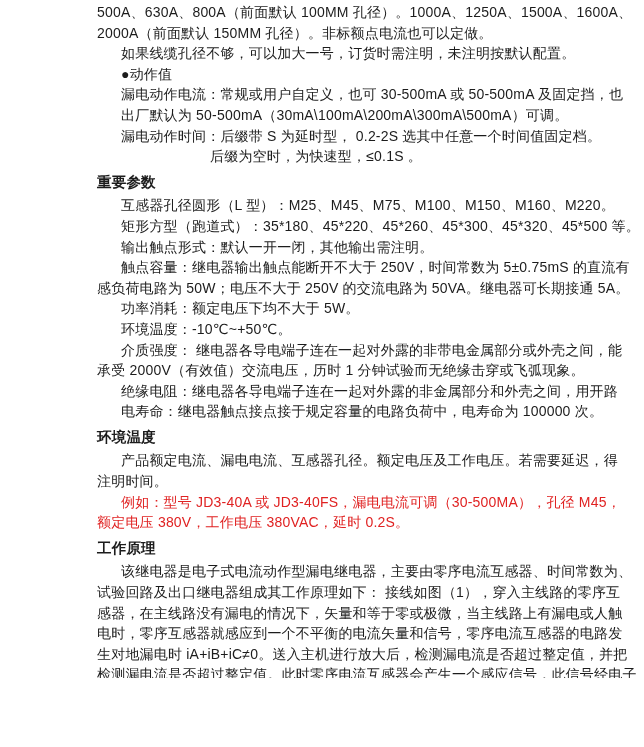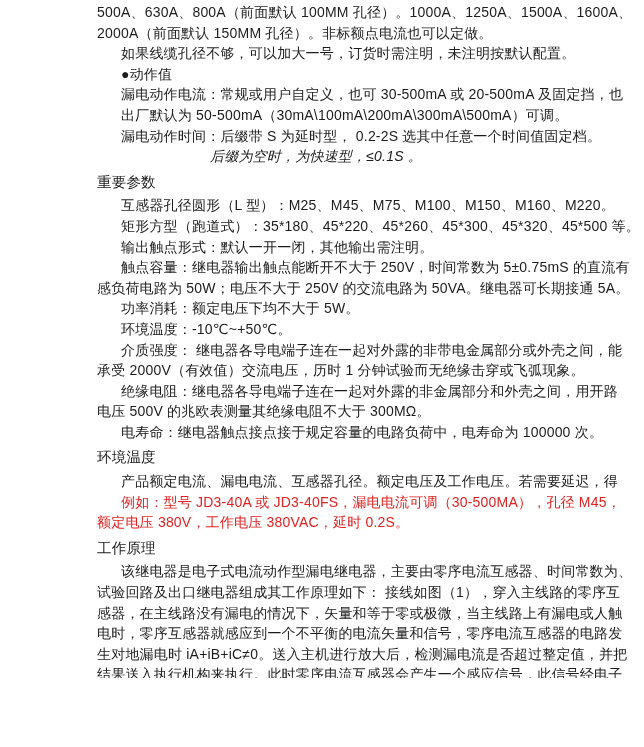--- a/index.html
+++ b/index.html
@@ -24,58 +24,58 @@
   }
   .ln {
     font-size: 14px;
     line-height: 20.6px;
     height: 20.6px;
     white-space: pre;
     margin: 0;
     letter-spacing: 0.2px;
   }
   .ind  { padding-left: 24px; }   
-  .hang { padding-left: 113px; font-style: italic; }  
+  .hang { padding-left: 113px; }  
   .head {
-    font-weight: 400;
+    font-weight: 700;
     margin-top: 5px;
     margin-bottom: 3px;
     font-size: 14.5px;
   }
   .red  { color: var(--red-color, #e02222); }
 </style>
 </head>
 <body>
 
 <div class="doc">
   <div class="ln">500A、630A、800A（前面默认 100MM 孔径）。1000A、1250A、1500A、1600A、</div>
   <div class="ln">2000A（前面默认 150MM 孔径）。非标额点电流也可以定做。</div>
   <div class="ln ind">如果线缆孔径不够，可以加大一号，订货时需注明，未注明按默认配置。</div>
   <div class="ln ind">●动作值</div>
-  <div class="ln ind">漏电动作电流：常规或用户自定义，也可 30-500mA 或 20-500mA 及固定挡，也</div>
+  <div class="ln ind">漏电动作电流：常规或用户自定义，也可 30-500mA 或 50-500mA 及固定挡，也</div>
   <div class="ln ind">出厂默认为 50-500mA（30mA\100mA\200mA\300mA\500mA）可调。</div>
   <div class="ln ind">漏电动作时间：后缀带 S 为延时型， 0.2-2S 选其中任意一个时间值固定档。</div>
   <div class="ln hang">后缀为空时，为快速型，≤0.1S 。</div>
   <h2 class="ln head">重要参数</h2>
   <div class="ln ind">互感器孔径圆形（L 型）：M25、M45、M75、M100、M150、M160、M220。</div>
   <div class="ln ind">矩形方型（跑道式）：35*180、45*220、45*260、45*300、45*320、45*500 等。</div>
   <div class="ln ind">输出触点形式：默认一开一闭，其他输出需注明。</div>
   <div class="ln ind">触点容量：继电器输出触点能断开不大于 250V，时间常数为 5±0.75mS 的直流有</div>
   <div class="ln">感负荷电路为 50W；电压不大于 250V 的交流电路为 50VA。继电器可长期接通 5A。</div>
   <div class="ln ind">功率消耗：额定电压下均不大于 5W。</div>
   <div class="ln ind">环境温度：-10℃~+50℃。</div>
   <div class="ln ind">介质强度： 继电器各导电端子连在一起对外露的非带电金属部分或外壳之间，能</div>
   <div class="ln">承受 2000V（有效值）交流电压，历时 1 分钟试验而无绝缘击穿或飞弧现象。</div>
   <div class="ln ind">绝缘电阻：继电器各导电端子连在一起对外露的非金属部分和外壳之间，用开路</div>
-  <div class="ln">电压 500V 的兆欧表测量其绝缘电阻不大于 300MΩ。</div>
   <div class="ln ind">电寿命：继电器触点接点接于规定容量的电路负荷中，电寿命为 100000 次。</div>
   <h2 class="ln head">环境温度</h2>
   <div class="ln ind">产品额定电流、漏电电流、互感器孔径。额定电压及工作电压。若需要延迟，得</div>
+  <div class="ln">注明时间。</div>
   <div class="ln ind red">例如：型号 JD3-40A 或 JD3-40FS，漏电电流可调（30-500MA），孔径 M45，</div>
   <div class="ln red">额定电压 380V，工作电压 380VAC，延时 0.2S。</div>
   <h2 class="ln head">工作原理</h2>
   <div class="ln ind">该继电器是电子式电流动作型漏电继电器，主要由零序电流互感器、时间常数为、</div>
   <div class="ln">试验回路及出口继电器组成其工作原理如下： 接线如图（1），穿入主线路的零序互</div>
   <div class="ln">感器，在主线路没有漏电的情况下，矢量和等于零或极微，当主线路上有漏电或人触</div>
   <div class="ln">电时，零序互感器就感应到一个不平衡的电流矢量和信号，零序电流互感器的电路发</div>
   <div class="ln">生对地漏电时 iA+iB+iC≠0。送入主机进行放大后，检测漏电流是否超过整定值，并把</div>
-  <div class="ln">结果送入执行机构来执行。此时零序电流互感器会产生一个感应信号，此信号经电子</div>
+  <div class="ln">检测漏电流是否超过整定值。此时零序电流互感器会产生一个感应信号，此信号经电子</div>
 </div>
 
 </body></html>

